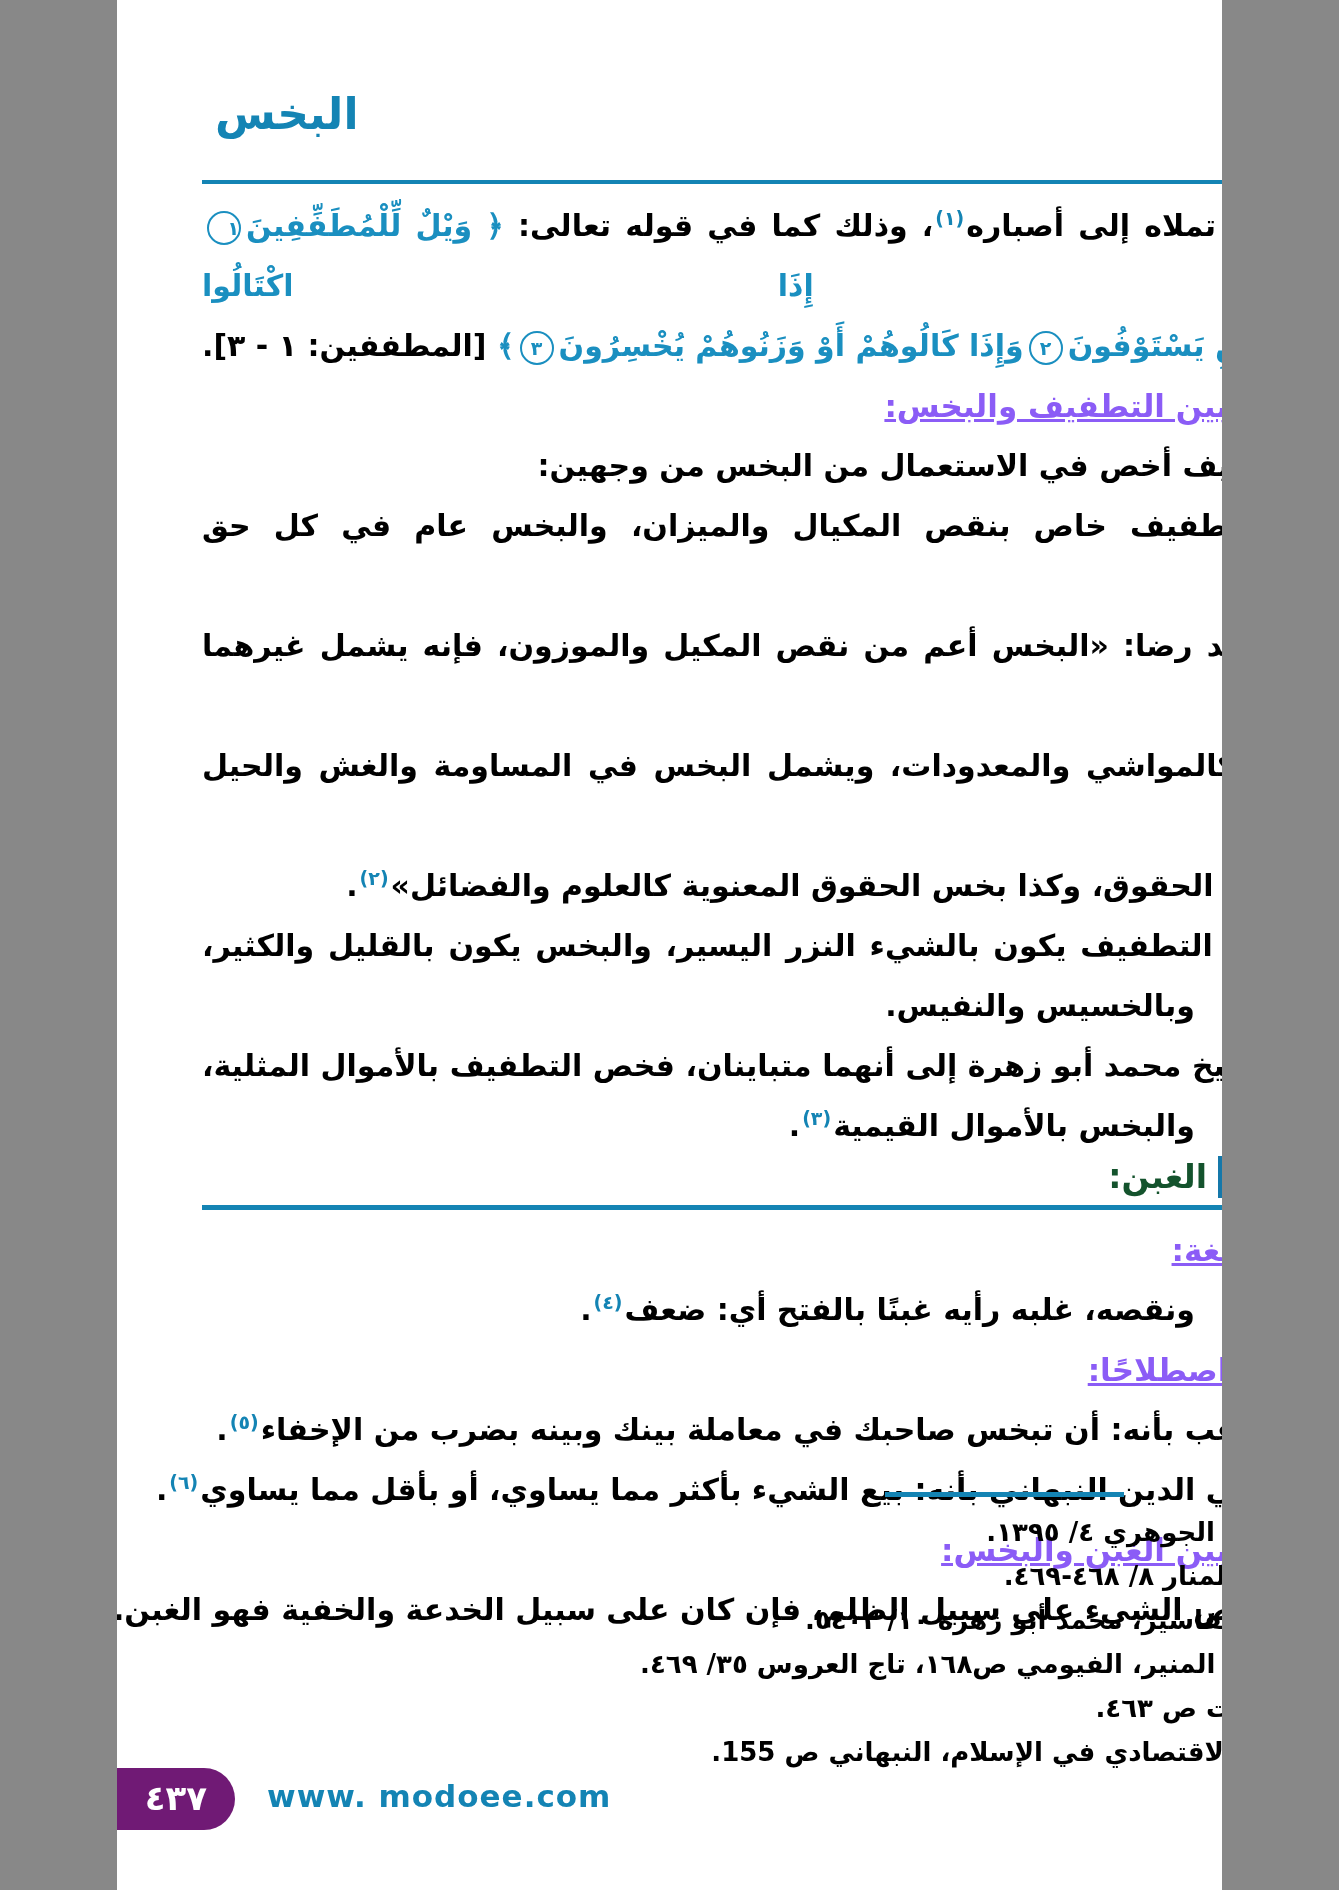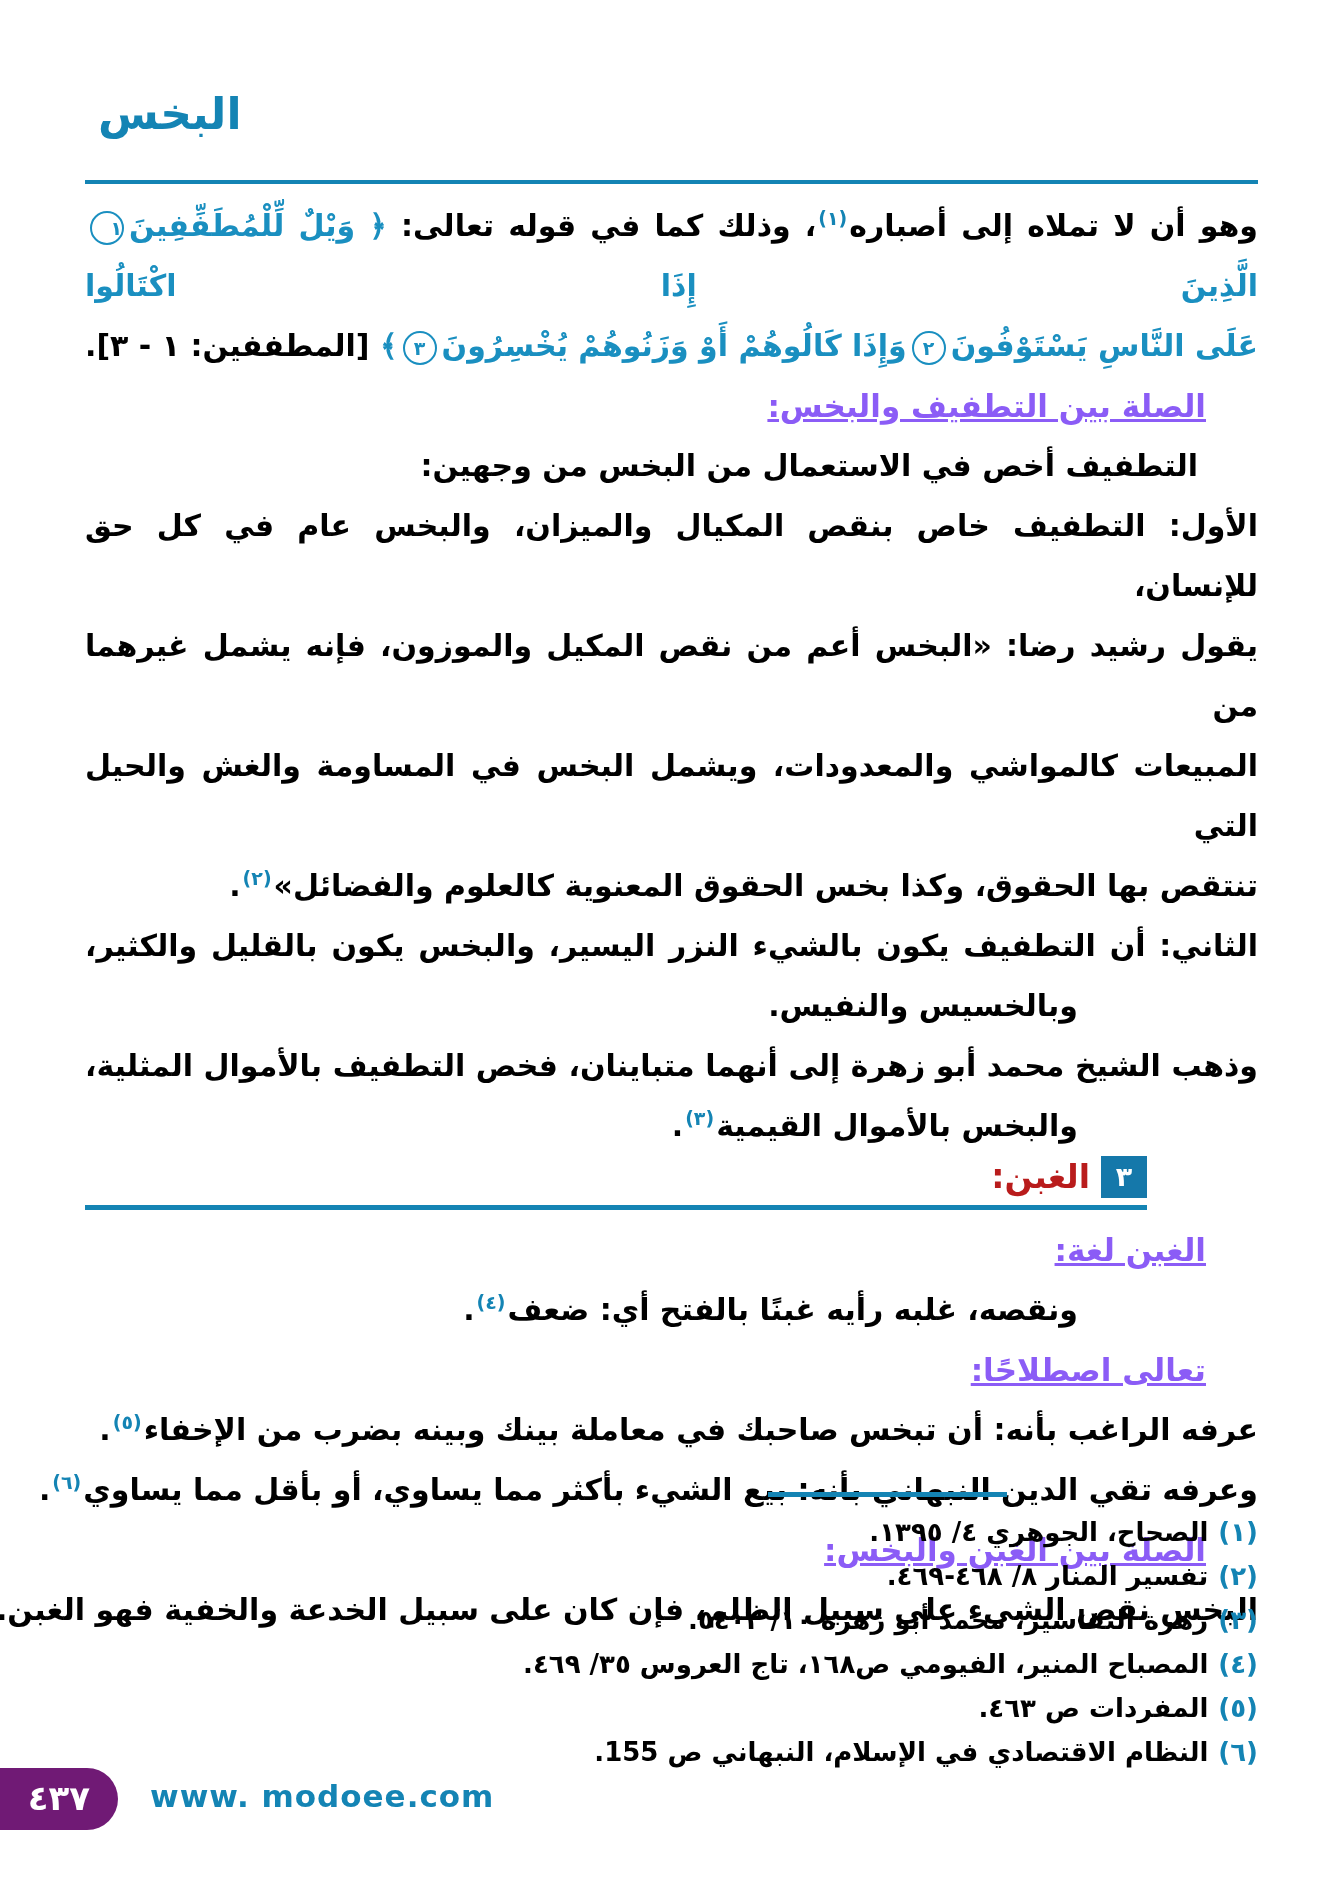--- a/index.html
+++ b/index.html
@@ -1,18 +1,18 @@
 <!DOCTYPE html>
 <html dir="rtl" lang="ar"><head>
 <meta charset="utf-8">
 <style>
   * { margin:0; padding:0; box-sizing:border-box; }
   html,body { background:#888; }
   .page {
-    position:relative; width:1339px; height:1890px; margin:0 auto;
+    position:relative; width:1105px; height:1890px; margin:0 auto;
     background:#ffffff; overflow:hidden; direction:rtl;
     font-family:"DejaVu Sans", sans-serif; color:#000;
   }
   
   .running-head {
     position:absolute; top:88px; left:98px; direction:rtl;
     color:#1484b4; font-size:44px; font-weight:bold;
   }
   .header-rule {
     position:absolute; top:180px; left:85px; width:1173px; height:4px;
@@ -40,21 +40,21 @@
   sup.ref { color:#1484b4; font-size:19px; font-weight:bold; vertical-align:super; line-height:0; margin:0 2px; }
   
   .section-bar { position:relative; height:64px; }
   .section-badge {
     position:absolute; right:111px; top:0; width:46px; height:42px;
     background:#1578aa; color:#fff; font-size:27px; font-weight:bold;
     text-align:center; line-height:42px;
   }
   .section-title {
     position:absolute; right:168px; top:0; height:42px; line-height:42px;
-    color:#b91c1c; font-size:33px; font-weight:bold;
+    color:#14532d; font-size:33px; font-weight:bold;
   }
   .section-rule {
     position:absolute; left:0; top:49px; width:1062px; height:5px; background:#1484b4;
   }
   
   .fn-sep { position:absolute; top:1492px; left:768px; width:239px; height:5px; background:#1484b4; }
   .footnotes { position:absolute; top:1510px; left:85px; width:1173px; direction:rtl; }
   .fn-row { height:44px; line-height:44px; font-size:26px; font-weight:bold; text-align:right; white-space:nowrap; }
   .fn-marker { color:#1484b4; margin-left:10px; }
   

